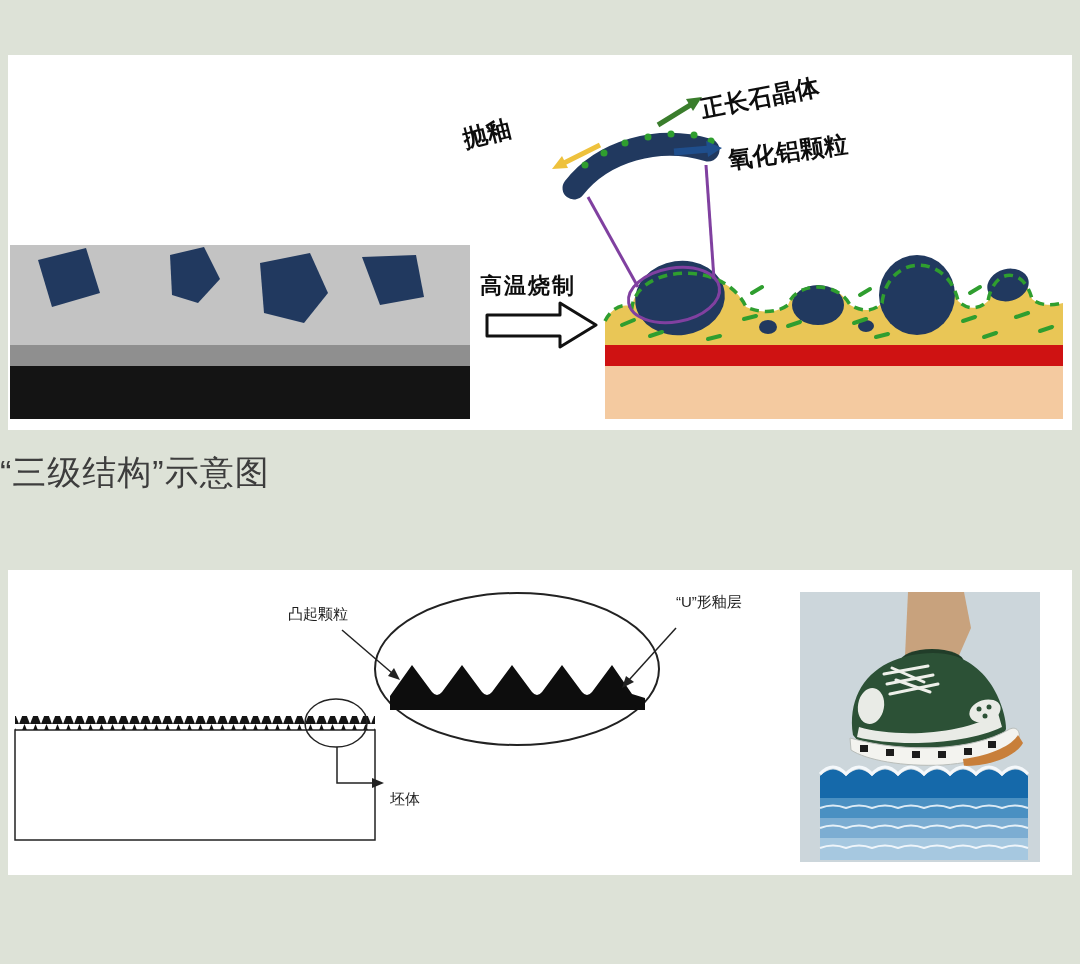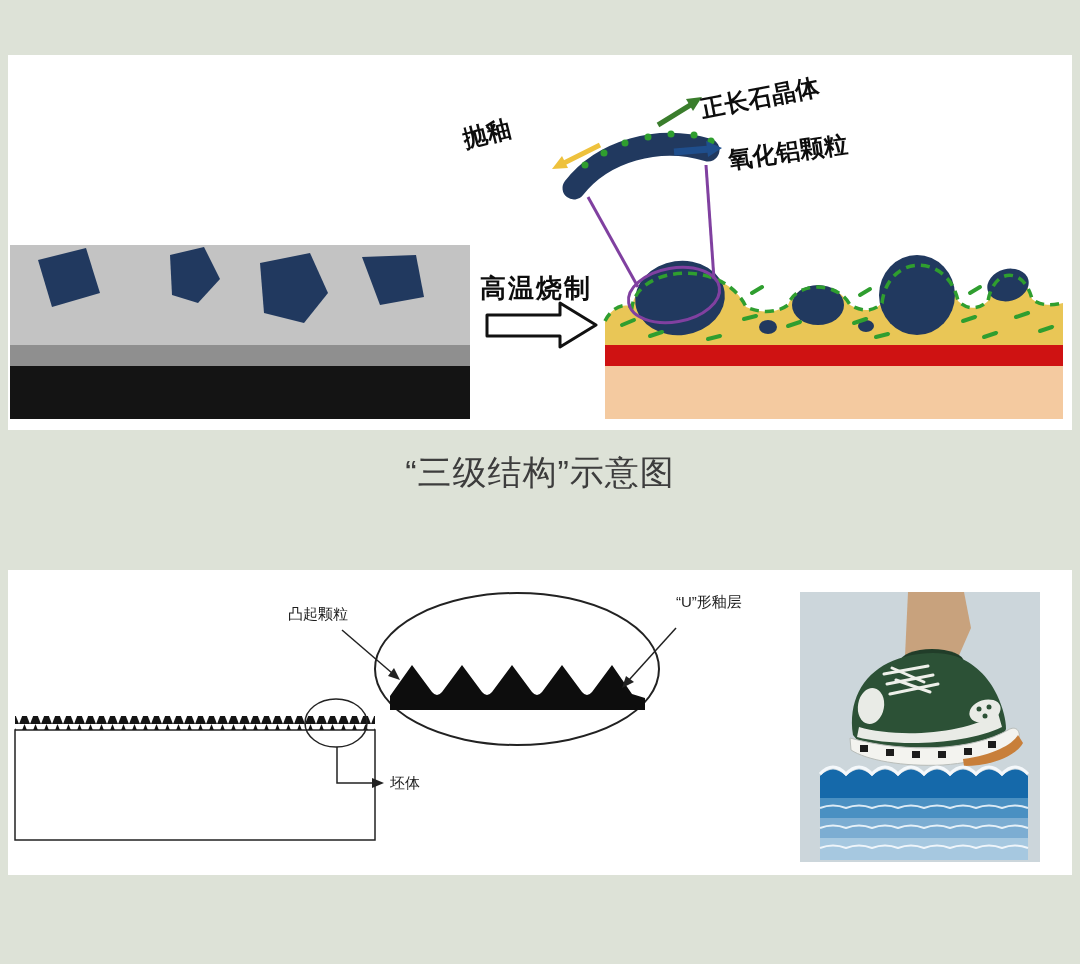--- a/index.html
+++ b/index.html
@@ -3,21 +3,21 @@
 <meta charset="utf-8">
 <style>
   * { margin:0; padding:0; box-sizing:border-box; }
   html,body { background:#dde2d7; }
   body { font-family:"Liberation Sans","DejaVu Sans",sans-serif; }
   .page { position:relative; width:1080px; height:964px; background:#dde2d7; overflow:hidden; }
   .panel { position:absolute; background:#ffffff; }
   .label { position:absolute; color:#111; white-space:nowrap; line-height:1.1; }
   .anno { font-weight:700; font-size:24px; color:#0d0d0d; }
   .small-label { font-size:15px; color:#1c1c1c; }
-  .caption { position:absolute; left:0; width:1080px; text-align:center; color:#3d3d3d; font-weight:500; letter-spacing:1px; }
+  .caption { position:absolute; left:0; width:1080px; color:#3d3d3d; font-weight:500; letter-spacing:1px; }
   svg { position:absolute; left:0; top:0; display:block; }
 </style>
 </head>
 <body>
 
 <div class="page">
 
   <div class="panel" style="left:8px;top:55px;width:1064px;height:375px;">
     <svg width="1064" height="375" viewBox="0 0 1064 375">
 
@@ -89,21 +89,21 @@
       </g>
       <g>
         <line x1="666" y1="97" x2="702" y2="94" stroke="#1f4e8c" stroke-width="7"></line>
         <polygon points="714,93 700,102 698,86" fill="#1f4e8c"></polygon>
       </g>
     </svg>
 
     <div class="label anno" style="left:455px;top:66px;transform:rotate(-14deg);">抛釉</div>
     <div class="label anno" style="left:692px;top:30px;transform:rotate(-11deg);">正长石晶体</div>
     <div class="label anno" style="left:720px;top:84px;transform:rotate(-8deg);">氧化铝颗粒</div>
-    <div class="label" style="left:472px;top:219px;font-size:26px;font-weight:700;letter-spacing:2px;color:#0d0d0d;">高温烧制</div>
+    <div class="label" style="left:472px;top:219px;font-size:22px;font-weight:700;letter-spacing:2px;color:#0d0d0d;">高温烧制</div>
   </div>
 
   <div class="caption" style="top:450px;font-size:34px;">“三级结构”示意图</div>
 
   <div class="panel" style="left:8px;top:570px;width:1064px;height:305px;">
     <svg width="1064" height="305" viewBox="0 0 1064 305">
       <defs>
         <pattern id="teeth" width="11" height="14" patternUnits="userSpaceOnUse">
           <polygon points="0,14 5.5,0 11,14" fill="#141414"></polygon>
         </pattern>
@@ -171,17 +171,17 @@
           <rect x="812" y="248" width="208" height="20" fill="#7cadd2"></rect>
           <path d="M812,258 Q825,253 838,258 Q851,253 864,258 Q877,253 890,258 Q903,253 916,258 Q929,253 942,258 Q955,253 968,258 Q981,253 994,258 Q1007,253 1020,258" fill="none" stroke="#e7f1f8" stroke-width="2"></path>
           <rect x="812" y="268" width="208" height="22" fill="#a6c8e0"></rect>
           <path d="M812,278 Q825,273 838,278 Q851,273 864,278 Q877,273 890,278 Q903,273 916,278 Q929,273 942,278 Q955,273 968,278 Q981,273 994,278 Q1007,273 1020,278" fill="none" stroke="#eff5fa" stroke-width="2"></path>
         </g>
       </g>
     </svg>
 
     <div class="label small-label" style="left:280px;top:36px;">凸起颗粒</div>
     <div class="label small-label" style="left:668px;top:24px;">“U”形釉层</div>
-    <div class="label small-label" style="left:382px;top:205px;">坯体</div>
+    <div class="label small-label" style="left:382px;top:221px;">坯体</div>
   </div>
 
 
 </div>
 
 </body></html>

